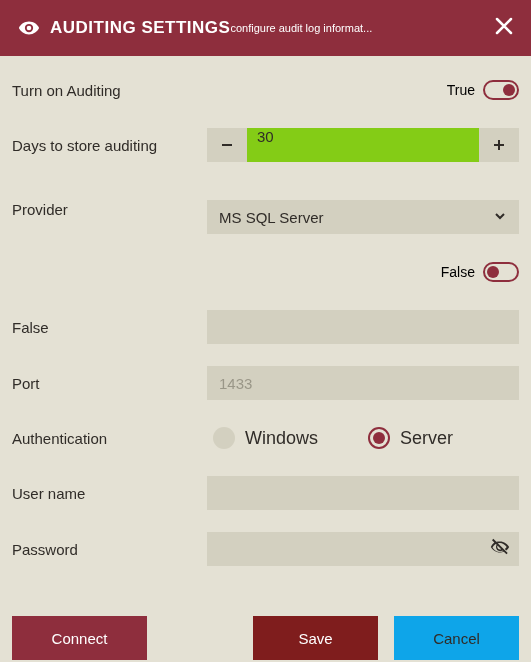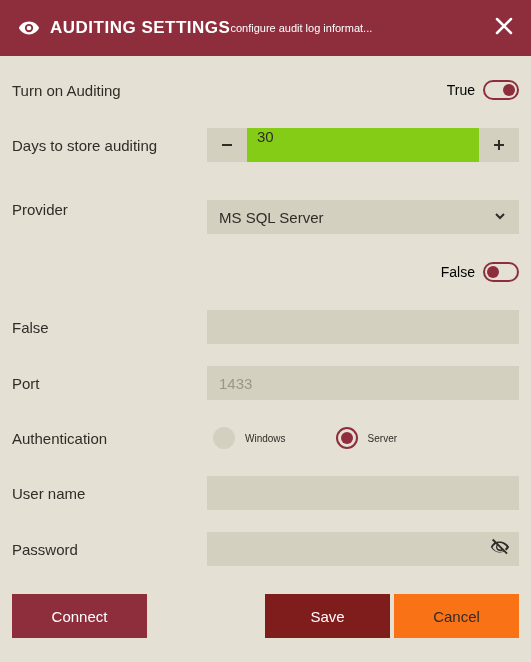--- a/index.html
+++ b/index.html
@@ -36,28 +36,28 @@
   .text-input.password { padding-right: 40px; }
   .input-wrap { position: relative; width: 100%; }
   .eye-icon { position: absolute; right: 8px; top: 50%; transform: translateY(-50%); cursor: pointer; }
   
   .radio-group { display: flex; gap: 50px; align-items: center; width: 100%; padding-left: 6px; }
   .radio-item { display: flex; align-items: center; gap: 10px; cursor: pointer; }
   .radio { width: 22px; height: 22px; border-radius: 50%; display: flex; align-items: center; justify-content: center; }
   .radio.unchecked { background: #d3d0c0; }
   .radio.checked { border: 2px solid #8e2e3d; background: #e4e1d4; }
   .radio.checked .dot { width: 12px; height: 12px; background: #8e2e3d; border-radius: 50%; }
-  .radio-label { font-size: 10px; color: #302c28; }
+  .radio-label { font-size: 18px; color: #302c28; }
   
-  .footer { display: flex; padding: 10px 12px 24px 12px; gap: 4px; }
+  .footer { display: flex; padding: 10px 12px 2px 12px; gap: 16px; }
   .btn { height: 44px; display: flex; align-items: center; justify-content: center; font-size: 15px; cursor: pointer; border: none; }
   .btn-connect { width: 135px; background: #8e2e3d; color: #fff; }
   .spacer { flex: 1; }
   .btn-save { width: 125px; background: #7f1d1d; color: #fff; }
-  .btn-cancel { width: 125px; background: #f97316; color: #302c28; }
+  .btn-cancel { width: 125px; background: #0ea5e9; color: #302c28; }
 </style>
 </head>
 <body>
 
 <div class="header">
   <span class="header-icon">
     <svg width="22" height="22" viewBox="0 0 24 24" fill="none">
         <path d="M12 5C7 5 2.7 8.1 1 12c1.7 3.9 6 7 11 7s9.3-3.1 11-7c-1.7-3.9-6-7-11-7zm0 11.5A4.5 4.5 0 1 1 12 7.5a4.5 4.5 0 0 1 0 9z" fill="#fff"></path>
         <circle cx="12" cy="12" r="2.5" fill="#fff"></circle>
       </svg>

